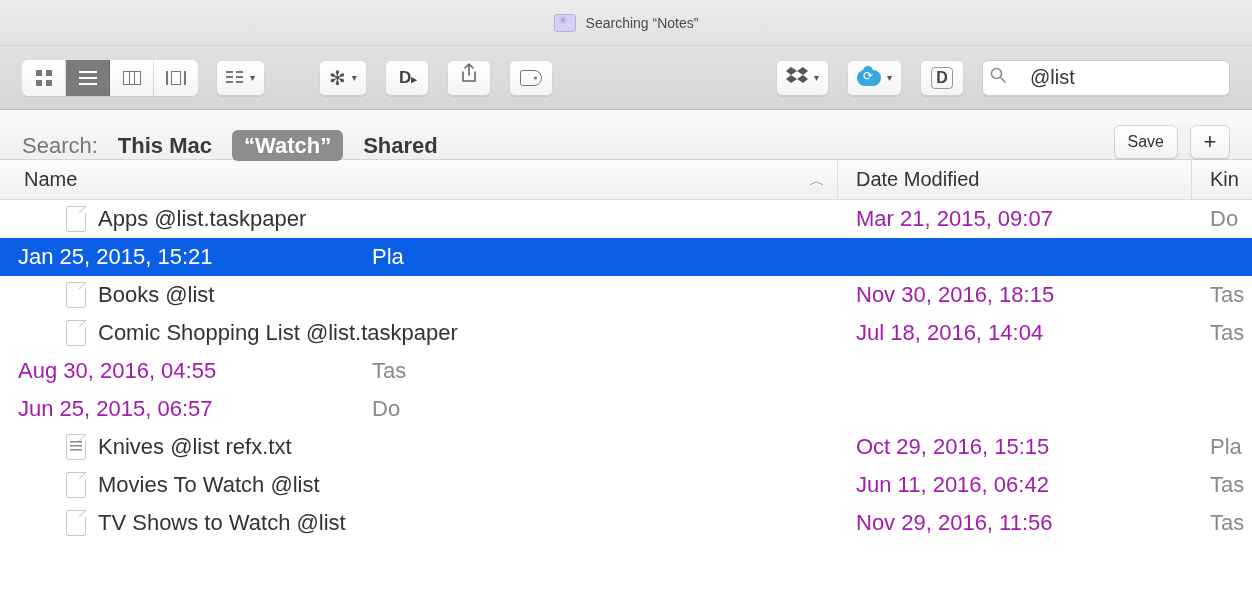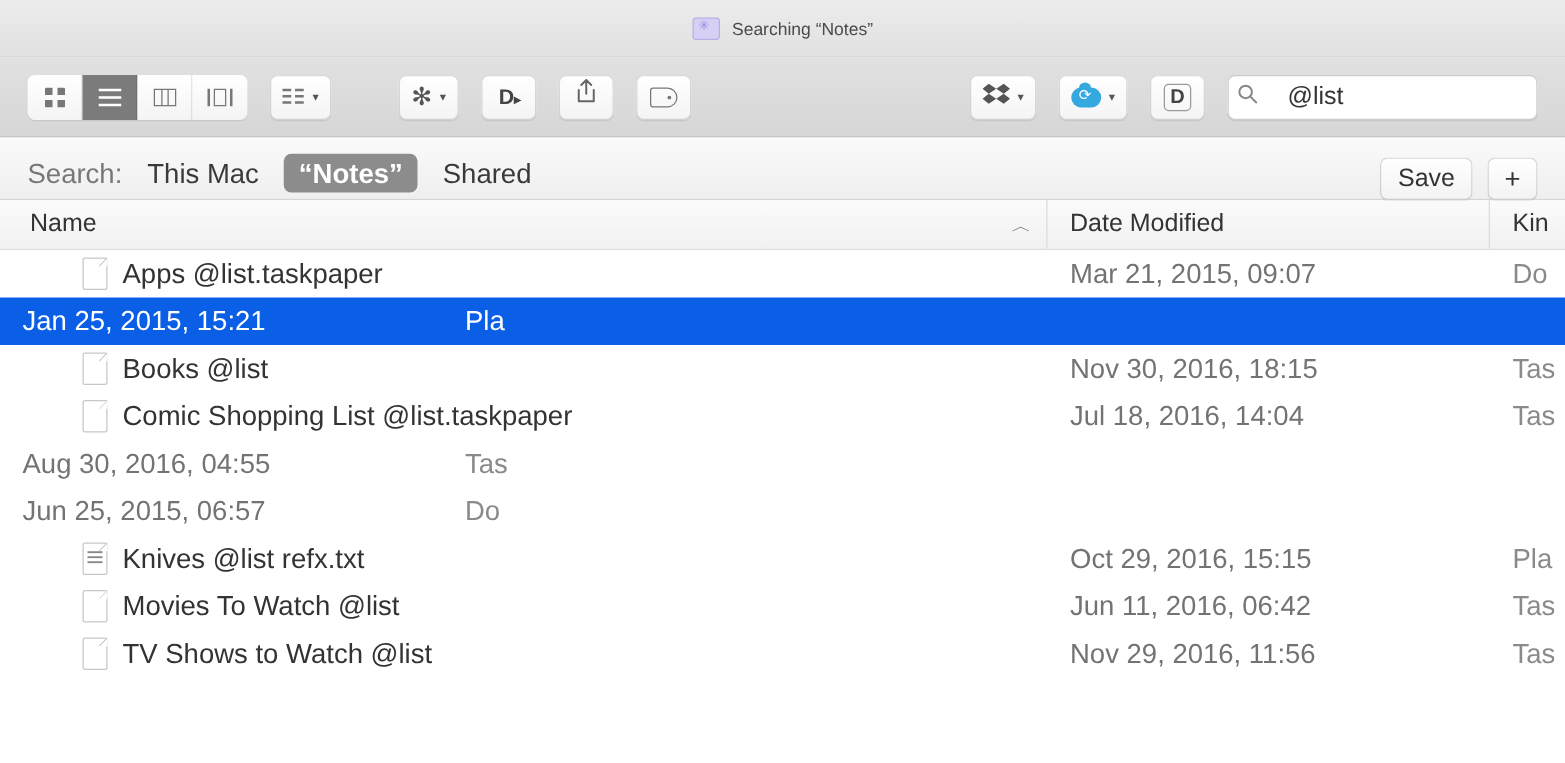--- a/index.html
+++ b/index.html
@@ -206,43 +206,43 @@
   font-size: 20px; color:#333;
   background: transparent;
 }
 
 
 .scopebar {
   height: 50px;
   background: linear-gradient(#fafafa, #efefef);
   border-bottom: 1px solid #d5d5d5;
   display: flex;
-  align-items: flex-start;
-  padding: 16px 22px;
+  align-items: flex-end;
+  padding: 0 22px;
   gap: 20px;
   font-size: 22px;
   color: #3a3a3a;
 }
 .scopebar .label { color:#777; font-weight:500; }
-.scope-opt { font-weight:400; cursor:pointer; }
+.scope-opt { font-weight:700; cursor:pointer; }
 .scope-opt.selected {
   background:#8c8c8c; color:#fff;
   padding: 3px 12px; border-radius: 6px;
   font-weight:700;
 }
 .scopebar .right {
   margin-left:auto; display:flex; gap:12px;
 }
 .pill-btn {
   height:34px; padding: 0 14px;
   border-radius:6px;
   background: linear-gradient(#ffffff,#f3f3f3);
   box-shadow: 0 1px 0 rgba(0,0,0,0.06), inset 0 0 0 1px rgba(0,0,0,0.16);
   display:inline-flex; align-items:center; justify-content:center;
-  font-size:20px; font-weight:500; color:#333;
+  font-size:16px; font-weight:500; color:#333;
   cursor:pointer;
 }
 .pill-btn.square { width:40px; padding:0; font-size:22px; }
 
 
 .colhead {
   height: 40px;
   background: linear-gradient(#fbfbfb,#f1f1f1);
   border-bottom: 1px solid #dcdcdc;
   display:flex; align-items:center;
@@ -254,21 +254,21 @@
 .col-kind { flex: 1; padding-left: 18px; display:flex; align-items:center; height:100%; }
 
 
 .rows { }
 .row {
   height: 38px;
   display:flex; align-items:center;
   font-size:22px; color:#333;
 }
 .row .c-name { flex:0 0 838px; display:flex; align-items:center; padding-left: 66px; gap:12px; }
-.row .c-date { flex:0 0 354px; padding-left:18px; color:#737373; }
+.row .c-date { flex:0 0 354px; padding-left:18px; color:#a21caf; }
 .row .c-kind { flex:1; padding-left:18px; color:#8a8a8a; }
 .row.selected {
   background:#0a5fe6; color:#fff;
 }
 .row.selected .c-date, .row.selected .c-kind { color:#fff; }
 
 .file-icon {
   width:20px; height:26px;
   background:#fff;
   border:1px solid #c7c7c7;
@@ -370,21 +370,21 @@
           <line x1="10.5" y1="10.5" x2="15" y2="15" stroke="#888" stroke-width="1.6" stroke-linecap="round"></line>
         </svg>
     </span>
     <input type="text" value="@list" style="">
 
   </div>
 </div>
 
 <div class="scopebar">
   <span class="label">Search:</span>
-  <span id="scope-options"><span class="scope-opt" style="margin-right: 20px;">This Mac</span><span class="scope-opt selected" style="margin-right: 20px;">“Notes”</span><span class="scope-opt" style="margin-right: 20px;">Shared</span></span>
+  <span id="scope-options"><span class="scope-opt" style="margin-right: 20px;">This Mac</span><span class="scope-opt selected" style="margin-right: 20px;">“Watch”</span><span class="scope-opt" style="margin-right: 20px;">Shared</span></span>
   <div class="right">
     <span class="pill-btn">Save</span>
     <span class="pill-btn square">+</span>
   </div>
 </div>
 
 <div class="colhead">
   <div class="col-name">
     <span>Name</span>
     <span class="sort" style="transform: rotate(90deg); display: inline-block;">〈</span>

